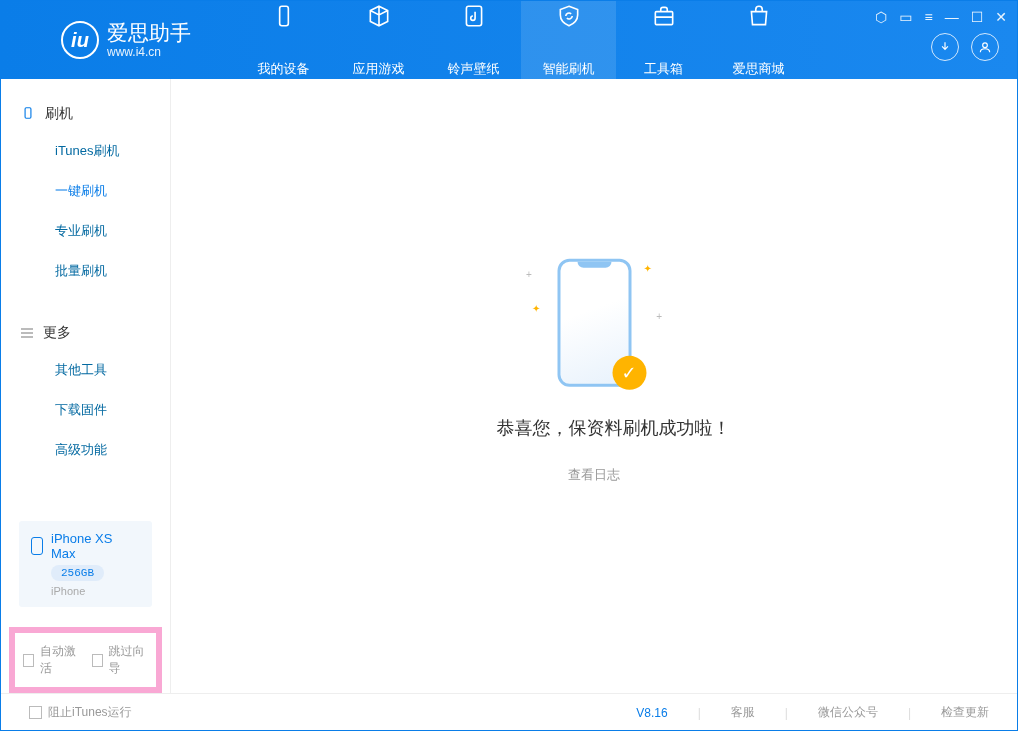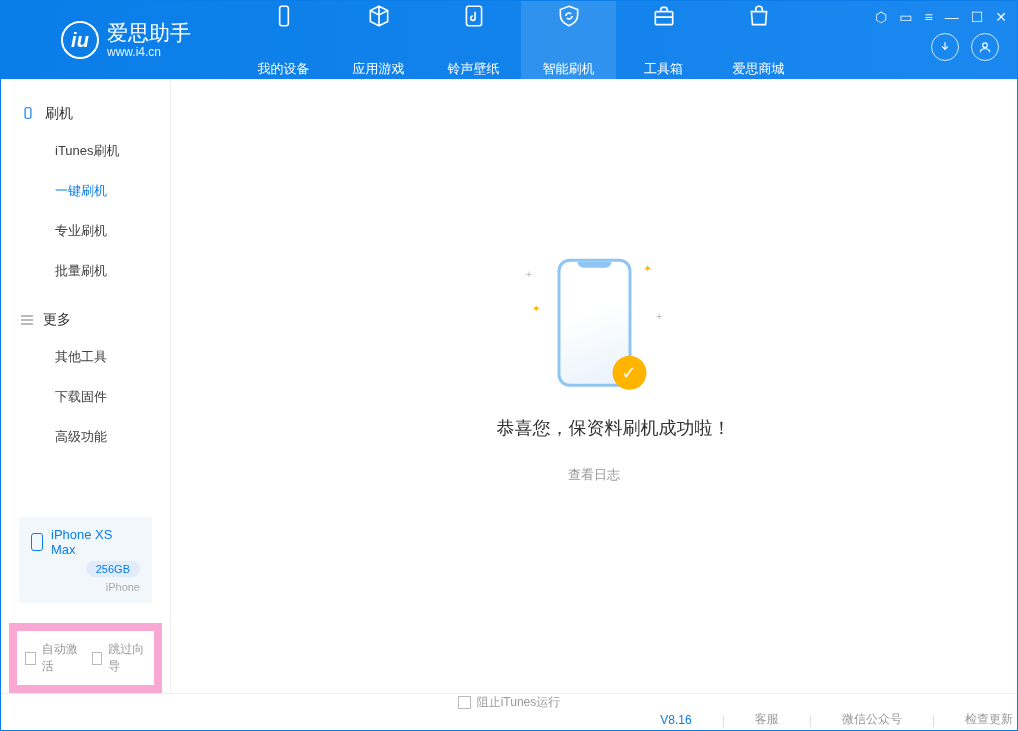--- a/index.html
+++ b/index.html
@@ -14,44 +14,44 @@
 .tab.active { background: rgba(255,255,255,0.12); }
 .tab-icon { width: 26px; height: 26px; display: flex; align-items: center; justify-content: center; }
 .tab-label { font-size: 13px; margin-top: 25px; }
 .window-ctrls { position: absolute; right: 10px; top: 8px; display: flex; gap: 12px; font-size: 14px; opacity: 0.9; }
 .window-ctrls span { cursor: pointer; }
 .header-right { position: absolute; right: 18px; bottom: 18px; display: flex; gap: 12px; }
 .header-circle { width: 28px; height: 28px; border: 1.5px solid rgba(255,255,255,0.8); border-radius: 50%; display: flex; align-items: center; justify-content: center; cursor: pointer; }
 .main { display: flex; height: 614px; }
 .sidebar { width: 170px; border-right: 1px solid #eee; padding-top: 18px; display: flex; flex-direction: column; }
 .side-section-title { display: flex; align-items: center; padding: 8px 20px; font-size: 14px; color: #333; font-weight: 500; gap: 10px; }
-.side-item { padding: 11px 20px 11px 54px; font-size: 13px; color: #404040; cursor: pointer; }
+.side-item { padding: 11px 20px 11px 54px; font-size: 13px; color: #0369a1; cursor: pointer; }
 .side-item.active { color: #0a7de8; }
 .side-spacer { flex: 1; }
 .mode-box, .device-box { margin: 8px 18px; background: #f2f7fc; border-radius: 3px; padding: 10px 12px; display: flex; align-items: center; gap: 10px; font-size: 13px; color: #333; }
-.device-box { flex-direction: column; align-items: flex-end; gap: 4px; }
+.device-box { flex-direction: column; align-items: flex-start; gap: 4px; }
 .device-name { display: flex; align-items: center; gap: 8px; font-weight: 500; color: #0a7de8; font-size: 13px; }
-.badge { background: #e0ecfa; color: #0a7de8; border-radius: 10px; font-size: 11px; padding: 2px 10px; margin-left: 20px; }
+.badge { background: #e0ecfa; color: #0a7de8; border-radius: 10px; font-size: 11px; padding: 2px 10px; margin-left: 20px; font-family: Liberation Mono, monospace; }
 .device-sub { font-size: 11px; color: #aaa; margin-left: 20px; }
-.redbox { border: 8px solid #f9a8d4; margin: 12px 8px 0 8px; padding: 10px 8px; display: flex; gap: 12px; }
+.redbox { border: 6px solid #f9a8d4; margin: 12px 8px 0 8px; padding: 10px 8px; display: flex; gap: 12px; }
 .chk { display: flex; align-items: center; gap: 6px; font-size: 12px; color: #999; }
 .chkbox { width: 13px; height: 13px; border: 1px solid #bbb; background: #fff; display: inline-block; }
 .content { flex: 1; position: relative; }
 .result { position: absolute; left: 50%; top: 50%; transform: translate(-50%, -58%); display: flex; flex-direction: column; align-items: center; }
 .phone-illustration { position: relative; width: 160px; height: 145px; margin-bottom: 20px; }
 .phone-shape { width: 74px; height: 128px; border: 3px solid #8fc5f3; border-radius: 12px; background: linear-gradient(160deg, #fff 40%, #e8f2fc); position: absolute; left: 50%; top: 8px; transform: translateX(-50%); }
 .phone-notch { width: 34px; height: 6px; background: #8fc5f3; border-radius: 0 0 6px 6px; position: absolute; top: 0; left: 50%; transform: translateX(-50%); }
 .check-circle { width: 34px; height: 34px; background: #ffb400; border-radius: 50%; position: absolute; right: 28px; bottom: 6px; display: flex; align-items: center; justify-content: center; color: #fff; font-size: 18px; }
 .sparkle { position: absolute; font-size: 10px; }
 .sp1 { left: 18px; top: 52px; color: #ffb400; } .sp2 { right: 22px; top: 12px; color: #ffb400; }
 .sp3 { left: 12px; top: 18px; color: #bbb; } .sp4 { right: 12px; top: 60px; color: #bbb; }
 .result-title { font-size: 18px; color: #333; margin-bottom: 26px; margin-left: 39px; }
 .ok-btn { border: 1px solid #ddd; background: #fff; padding: 8px 45px; font-size: 14px; color: #333; cursor: pointer; margin-bottom: 18px; }
 .log-link { font-size: 13px; color: #999; cursor: pointer; }
-.footer { height: 38px; border-top: 1px solid #eee; display: flex; align-items: center; padding: 0 4px; font-size: 12px; color: #999; flex-direction: column; }
+.footer { height: 38px; border-top: 1px solid #eee; display: flex; align-items: center; padding: 0 28px; font-size: 12px; color: #999; }
 .footer-left { display: flex; align-items: center; gap: 8px; }
 .footer-right { margin-left: auto; display: flex; align-items: center; gap: 30px; }
 .footer-divider { color: #ddd; }
 .mode-icon, .phone-micon { width: 18px; height: 18px; border: 1.5px solid #0a7de8; border-radius: 50%; position: relative; flex-shrink: 0; }
 .mode-icon::after { content: ""; width: 7px; height: 7px; background: #0a7de8; border-radius: 50%; position: absolute; left: 2px; top: 2px; }
 .phone-micon { border-radius: 3px; width: 12px; height: 18px; }
 .hamburger { display: flex; flex-direction: column; gap: 2px; }
 .hamburger span { width: 12px; height: 2px; background: #bbb; display: block; }
 svg.tabsvg { width: 26px; height: 26px; }
 </style>
@@ -148,21 +148,21 @@
       <span><svg width="14" height="14" viewBox="0 0 24 24" fill="none" stroke="#0a7de8" stroke-width="2">
             <rect x="7" y="3" width="10" height="18" rx="2"></rect>
           </svg></span>
       <span>刷机</span>
     </div>
     <div class="side-item">iTunes刷机</div>
     <div class="side-item active">一键刷机</div>
     <div class="side-item">专业刷机</div>
     <div class="side-item">批量刷机</div>
 
-    <div class="side-section-title" style="margin-top:12px">
+    <div class="side-section-title" style="margin-top:25px">
       <div class="hamburger">
           <span></span>
           <span></span>
           <span></span>
         </div>
       <span>更多</span>
     </div>
     <div class="side-item">其他工具</div>
     <div class="side-item">下载固件</div>
     <div class="side-item">高级功能</div>

